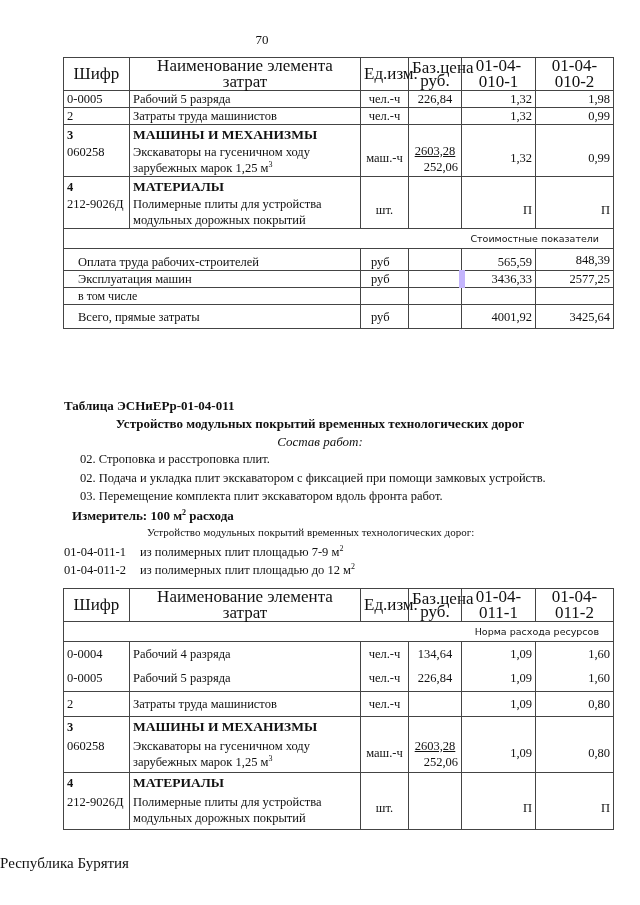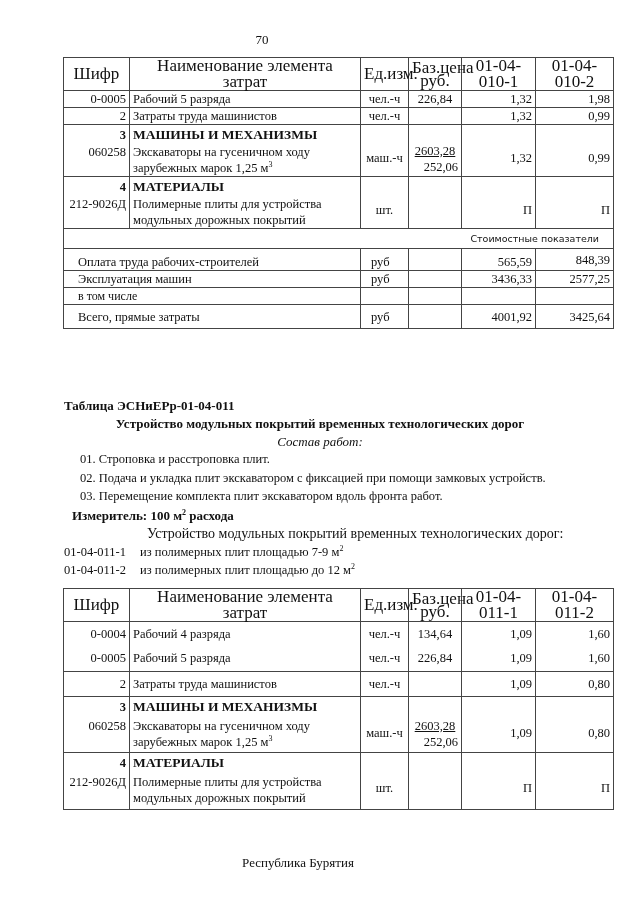--- a/index.html
+++ b/index.html
@@ -23,21 +23,21 @@
     font-size: 12.5px;
   }
   table.rt td, table.rt th {
     border: 1px solid #444;
     padding: 0 3px;
     font-weight: normal;
     vertical-align: middle;
     line-height: 16px;
   }
   table.rt th { text-align: center; font-size: 17px; }
-  .c-code { text-align: right; }
+  .c-code { text-align: left; }
   .c-unit { text-align: center; }
   .c-num  { text-align: right; }
   .b { font-weight: bold; }
   .price-top { text-decoration: underline; display: block; text-align: center; }
   .price-bot { display: block; text-align: right; }
   .sub-hdr {
     text-align: right !important;
     font-family: "DejaVu Sans", sans-serif;
     font-size: 9.5px;
     padding-right: 14px !important;
@@ -46,25 +46,25 @@
   .nob-t { border-top: none !important; }
   .cost td { border-top: none; border-bottom: none; line-height: 18px; }
   .cost td.lbl { padding-left: 14px; }
   .cost-last td { border-bottom: 1px solid #444 !important; height: 24px; vertical-align: top; }
 
   .tbl-title { left: 64px; top: 398px; font-weight: bold; font-size: 13px; }
   .tbl-subtitle { left: 0; width: 640px; top: 416px; text-align: center; font-weight: bold; font-size: 13px; }
   .work-heading { left: 0; width: 640px; top: 434px; text-align: center; font-style: italic; font-size: 13px; }
   .work-item { left: 80px; font-size: 12.5px; }
   .meter { left: 72px; top: 508px; font-weight: bold; font-size: 13px; }
-  .variant-intro { left: 147px; top: 526px; font-size: 14px; }
+  .variant-intro { left: 147px; top: 526px; font-size: 11px; }
   .variant { left: 64px; font-size: 12.5px; }
   .variant .code { display: inline-block; width: 76px; }
   sup { font-size: 8px; vertical-align: super; line-height: 0; }
-  .footer { left: 0; width: 596px; top: 855px; text-align: center; font-size: 13px; }
+  .footer { left: 0; width: 596px; top: 855px; text-align: left; font-size: 15px; }
 </style>
 </head>
 <body>
 
 <div class="abs page-number">70</div>
 
 <table class="rt" style="top:57px;">
   <colgroup>
     <col style="width:66px">
       <col style="width:231px">
@@ -141,21 +141,21 @@
     <td colspan="2" class="lbl b" style="border-left:1px solid #444;padding-top:4px">Оплата труда рабочих-строителей</td>
     <td class="b" style="border-left:1px solid #444;padding-left:10px;padding-top:4px">руб</td>
     <td style="border-left:1px solid #444"></td>
     <td class="c-num b" style="border-left:1px solid #444;padding-top:4px">565,59</td>
     <td class="c-num b" style="border-left:1px solid #444;border-right:1px solid #444;">848,39</td>
   </tr>
   <tr class="cost">
     <td colspan="2" class="lbl b" style="border-left:1px solid #444">Эксплуатация машин</td>
     <td class="b" style="border-left:1px solid #444;padding-left:10px">руб</td>
     <td style="border-left:1px solid #444"></td>
-    <td class="c-num b" style="border-left:1px solid #c4b5fd">3436,33</td>
+    <td class="c-num b" style="border-left:6px solid #c4b5fd">3436,33</td>
     <td class="c-num b" style="border-left:1px solid #444;border-right:1px solid #444">2577,25</td>
   </tr>
   <tr class="cost">
     <td colspan="2" class="lbl" style="border-left:1px solid #444;font-size:12px">в том числе</td>
     <td style="border-left:1px solid #444"></td>
     <td style="border-left:1px solid #444"></td>
     <td style="border-left:1px solid #444"></td>
     <td style="border-left:1px solid #444;border-right:1px solid #444"></td>
   </tr>
   <tr class="cost cost-last">
@@ -164,21 +164,21 @@
     <td style="border-left:1px solid #444"></td>
     <td class="c-num b" style="border-left:1px solid #444">4001,92</td>
     <td class="c-num b" style="border-left:1px solid #444;border-right:1px solid #444">3425,64</td>
   </tr>
 </tbody>
   </table>
 
 <div class="abs tbl-title">Таблица  ЭСНиЕРр-01-04-011</div>
 <div class="abs tbl-subtitle">Устройство модульных покрытий временных технологических дорог</div>
 <div class="abs work-heading">Состав работ:</div>
-<div class="abs work-item" style="top:452px">01. Строповка  и расстроповка плит.</div>
+<div class="abs work-item" style="top:452px">02. Строповка  и расстроповка плит.</div>
 <div class="abs work-item" style="top:471px">02. Подача и укладка плит экскаватором с фиксацией при помощи замковых устройств.</div>
 <div class="abs work-item" style="top:489px">03. Перемещение комплекта плит экскаватором вдоль фронта работ.</div>
 <div class="abs meter"><span>Измеритель: 100 м</span><sup>2</sup><span> расхода</span></div>
 <div class="abs variant-intro">Устройство модульных покрытий временных технологических дорог:</div>
 <div class="abs variant" style="top:545px">
   <span class="code">01-04-011-1</span><span>из полимерных плит площадью 7-9 м</span><sup>2</sup>
 </div>
 <div class="abs variant" style="top:563px">
   <span class="code">01-04-011-2</span><span>из полимерных плит площадью до 12 м</span><sup>2</sup>
 </div>
@@ -197,20 +197,23 @@
     <th>Шифр</th>
     <th>Наименование элемента затрат</th>
     <th>Ед.изм.</th>
     <th style="line-height:13px;">
       <span style="display:block">Баз.цена</span>
       <span style="display:block">руб.</span>
     </th>
     <th>01-04-011-1</th>
     <th>01-04-011-2</th>
   </tr>
+  <tr style="height:20px">
+    <td colspan="6" class="sub-hdr">Норма расхода ресурсов</td>
+  </tr>
   <tr style="height:24px">
     <td class="c-code nob-b">0-0004</td>
     <td class="nob-b">Рабочий 4 разряда</td>
     <td class="c-unit nob-b">чел.-ч</td>
     <td class="c-unit nob-b">134,64</td>
     <td class="c-num nob-b">1,09</td>
     <td class="c-num nob-b">1,60</td>
   </tr>
   <tr style="height:26px">
     <td class="c-code nob-t">0-0005</td>

